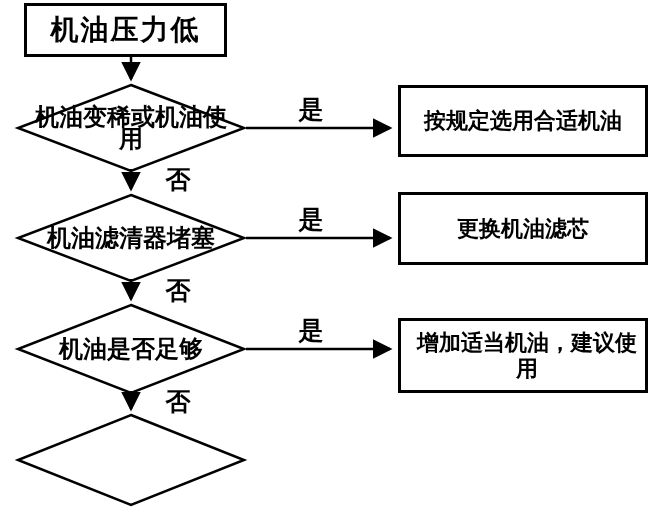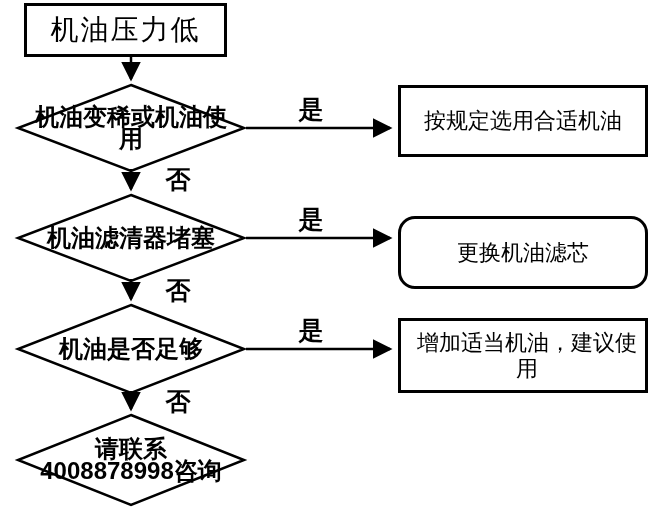--- a/index.html
+++ b/index.html
@@ -24,36 +24,36 @@
     height: 512px;
   }
   .box {
     position: absolute;
     border: 3px solid #000000;
     background: #ffffff;
     display: flex;
     align-items: center;
     justify-content: center;
     text-align: center;
-    font-weight: normal;
+    font-weight: bold;
     box-sizing: border-box;
   }
   .start-box {
     left: 24px; top: 3px; width: 203px; height: 54px;
     font-size: 28px;
     letter-spacing: 2px;
   }
   .action-box {
     left: 398px; width: 250px;
     font-size: 22px;
     line-height: 26px;
     align-items: center;
   }
   #action-1 { top: 85px;  height: 72px; }
-  #action-2 { top: 216px; height: 73px; border-radius: 17px; }
+  #action-2 { top: 192px; height: 73px; }
   #action-3 { top: 318px; height: 75px; padding-left: 8px; }
   .diamond-label {
     position: absolute;
     left: 26px;
     width: 210px;
     text-align: center;
     font-weight: bold;
     font-size: 24px;
     line-height: 22px;
   }
@@ -109,24 +109,20 @@
 
   <div class="diamond-label" id="d1-label">
     <div>机油变稀或机油使用</div>
   </div>
   <div class="diamond-label" id="d3-label">
     <div>机油是否足够</div>
   </div>
   <div class="diamond-label" id="d2-label">
     <div>机油滤清器堵塞</div>
   </div>
-  <div class="diamond-label" id="d4-label">
-    <div>请联系</div>
-    <div>4008878998咨询</div>
-  </div>
 
   <div class="box action-box" id="action-1">
     <span>按规定选用合适机油</span>
   </div>
   <div class="box action-box" id="action-2">
     <span>更换机油滤芯</span>
   </div>
   <div class="box action-box" id="action-3">
     <div>
       <div>增加适当机油，建议使用</div>

